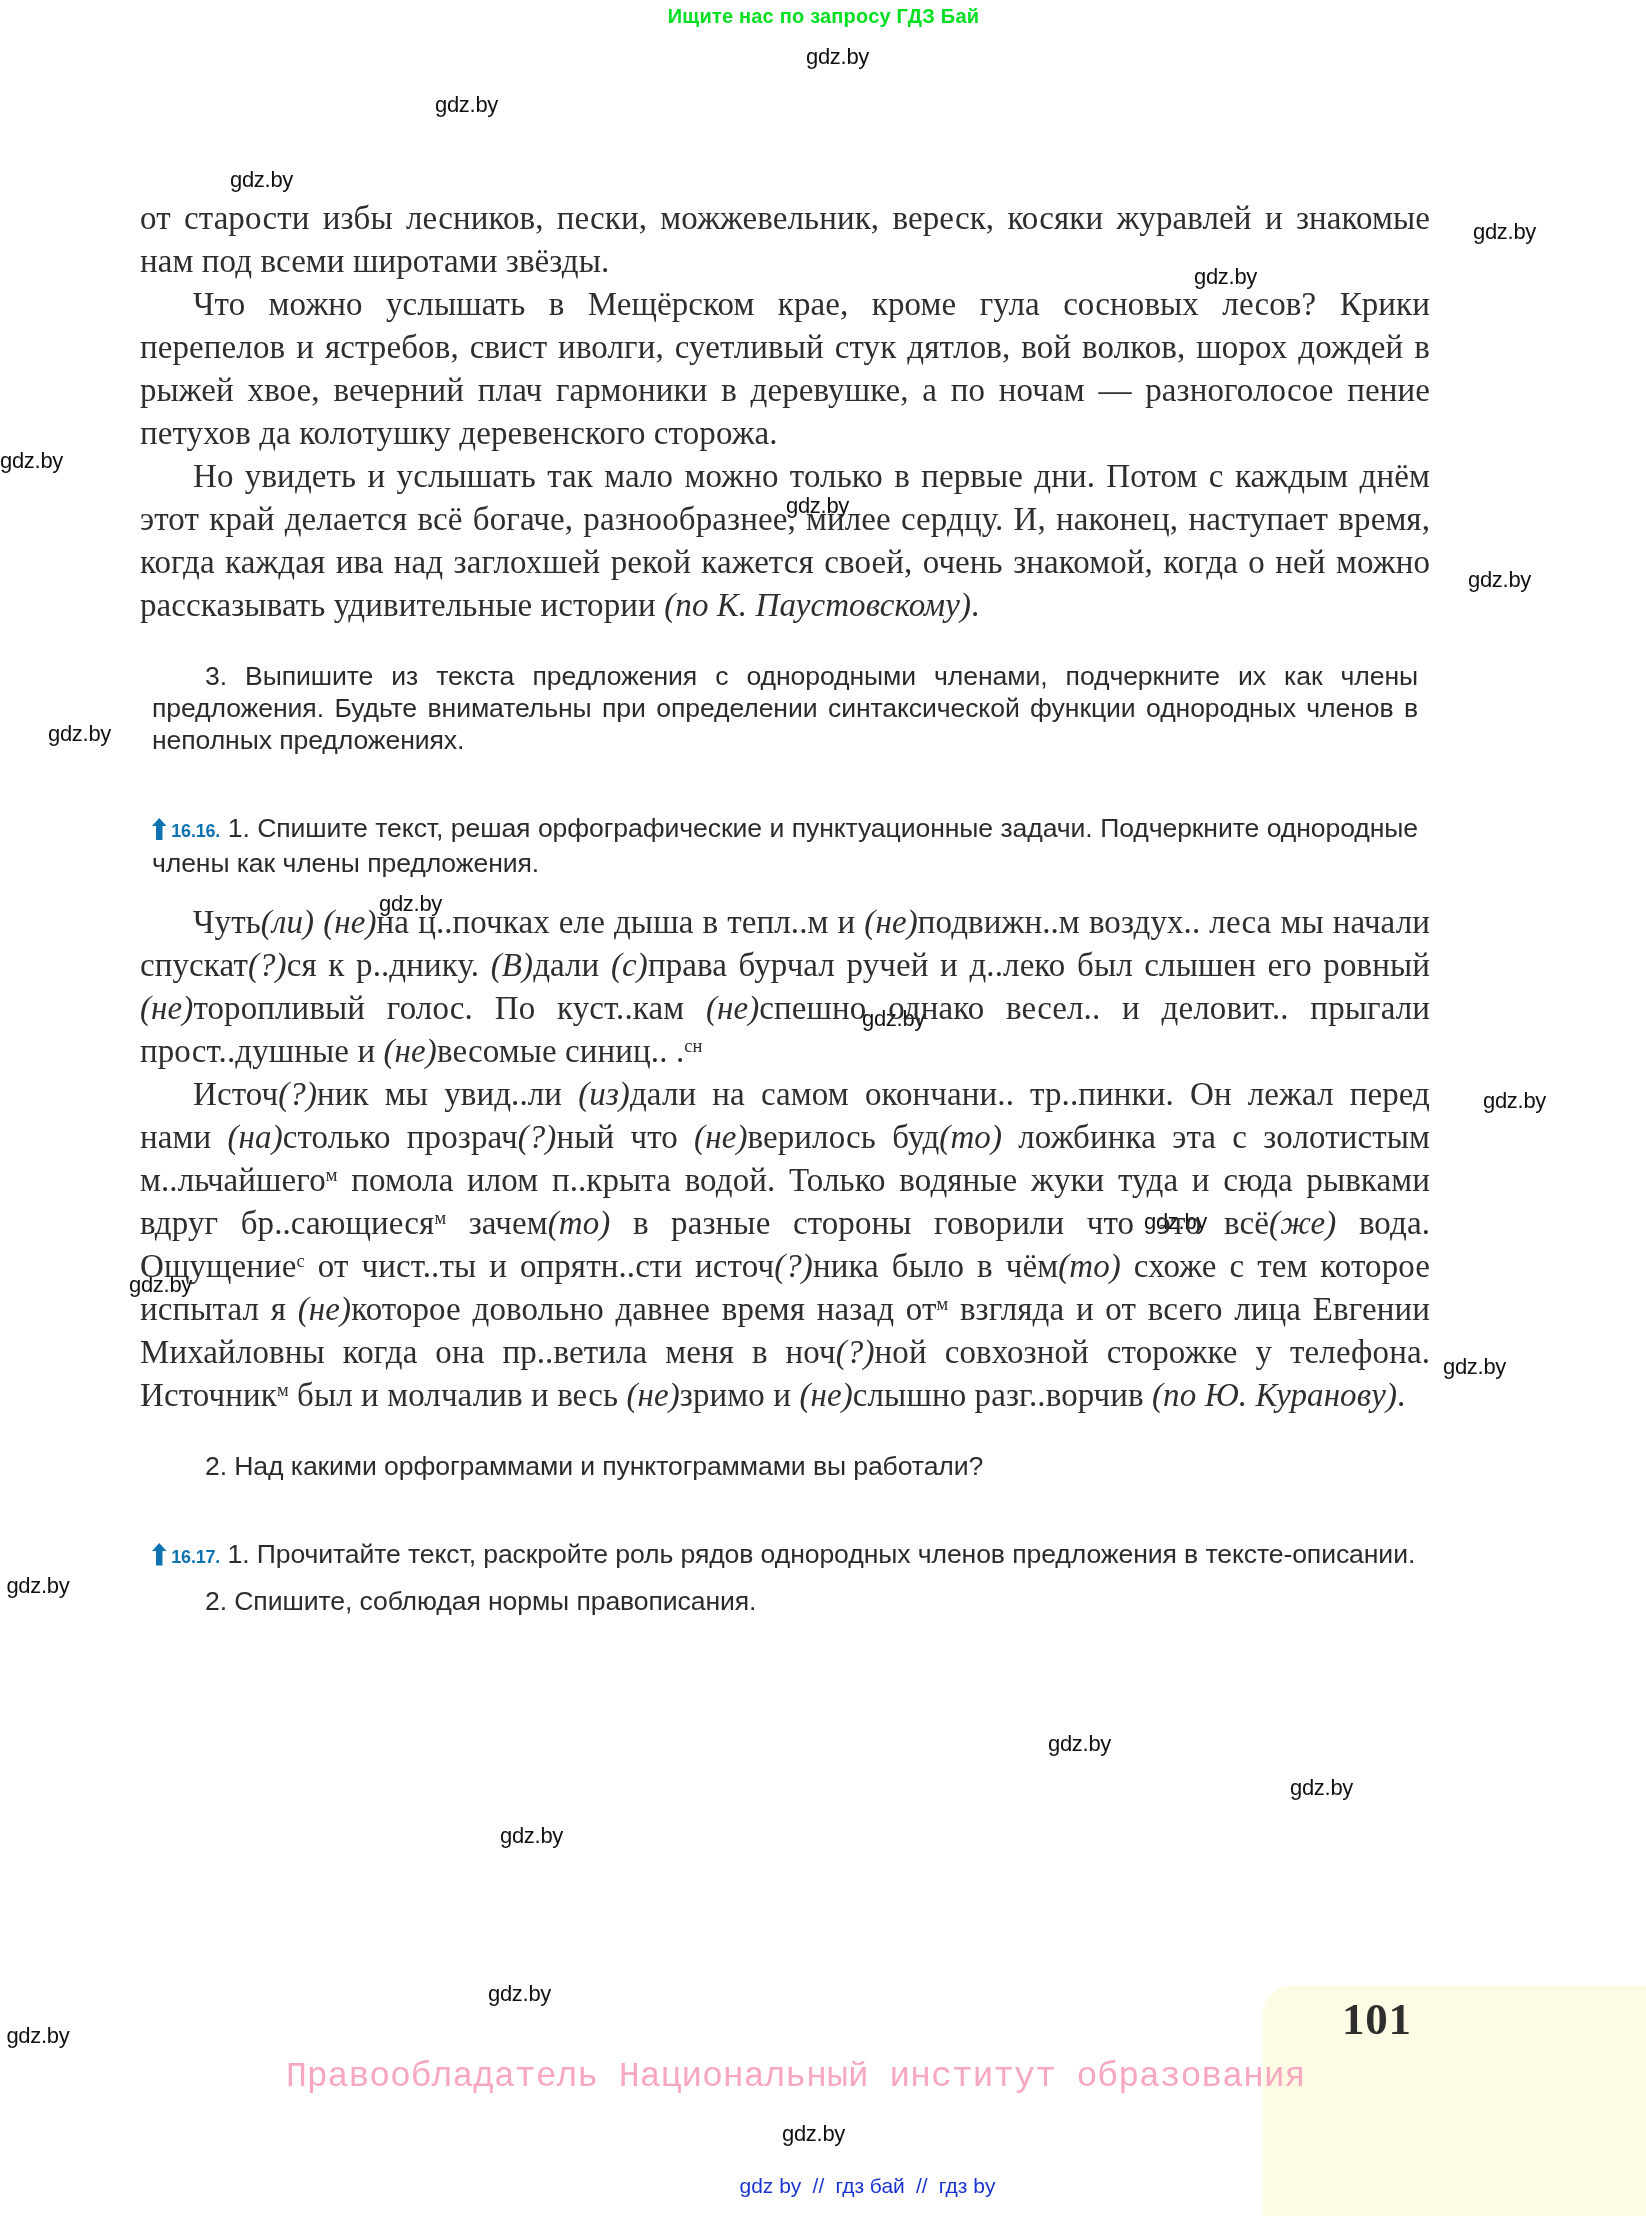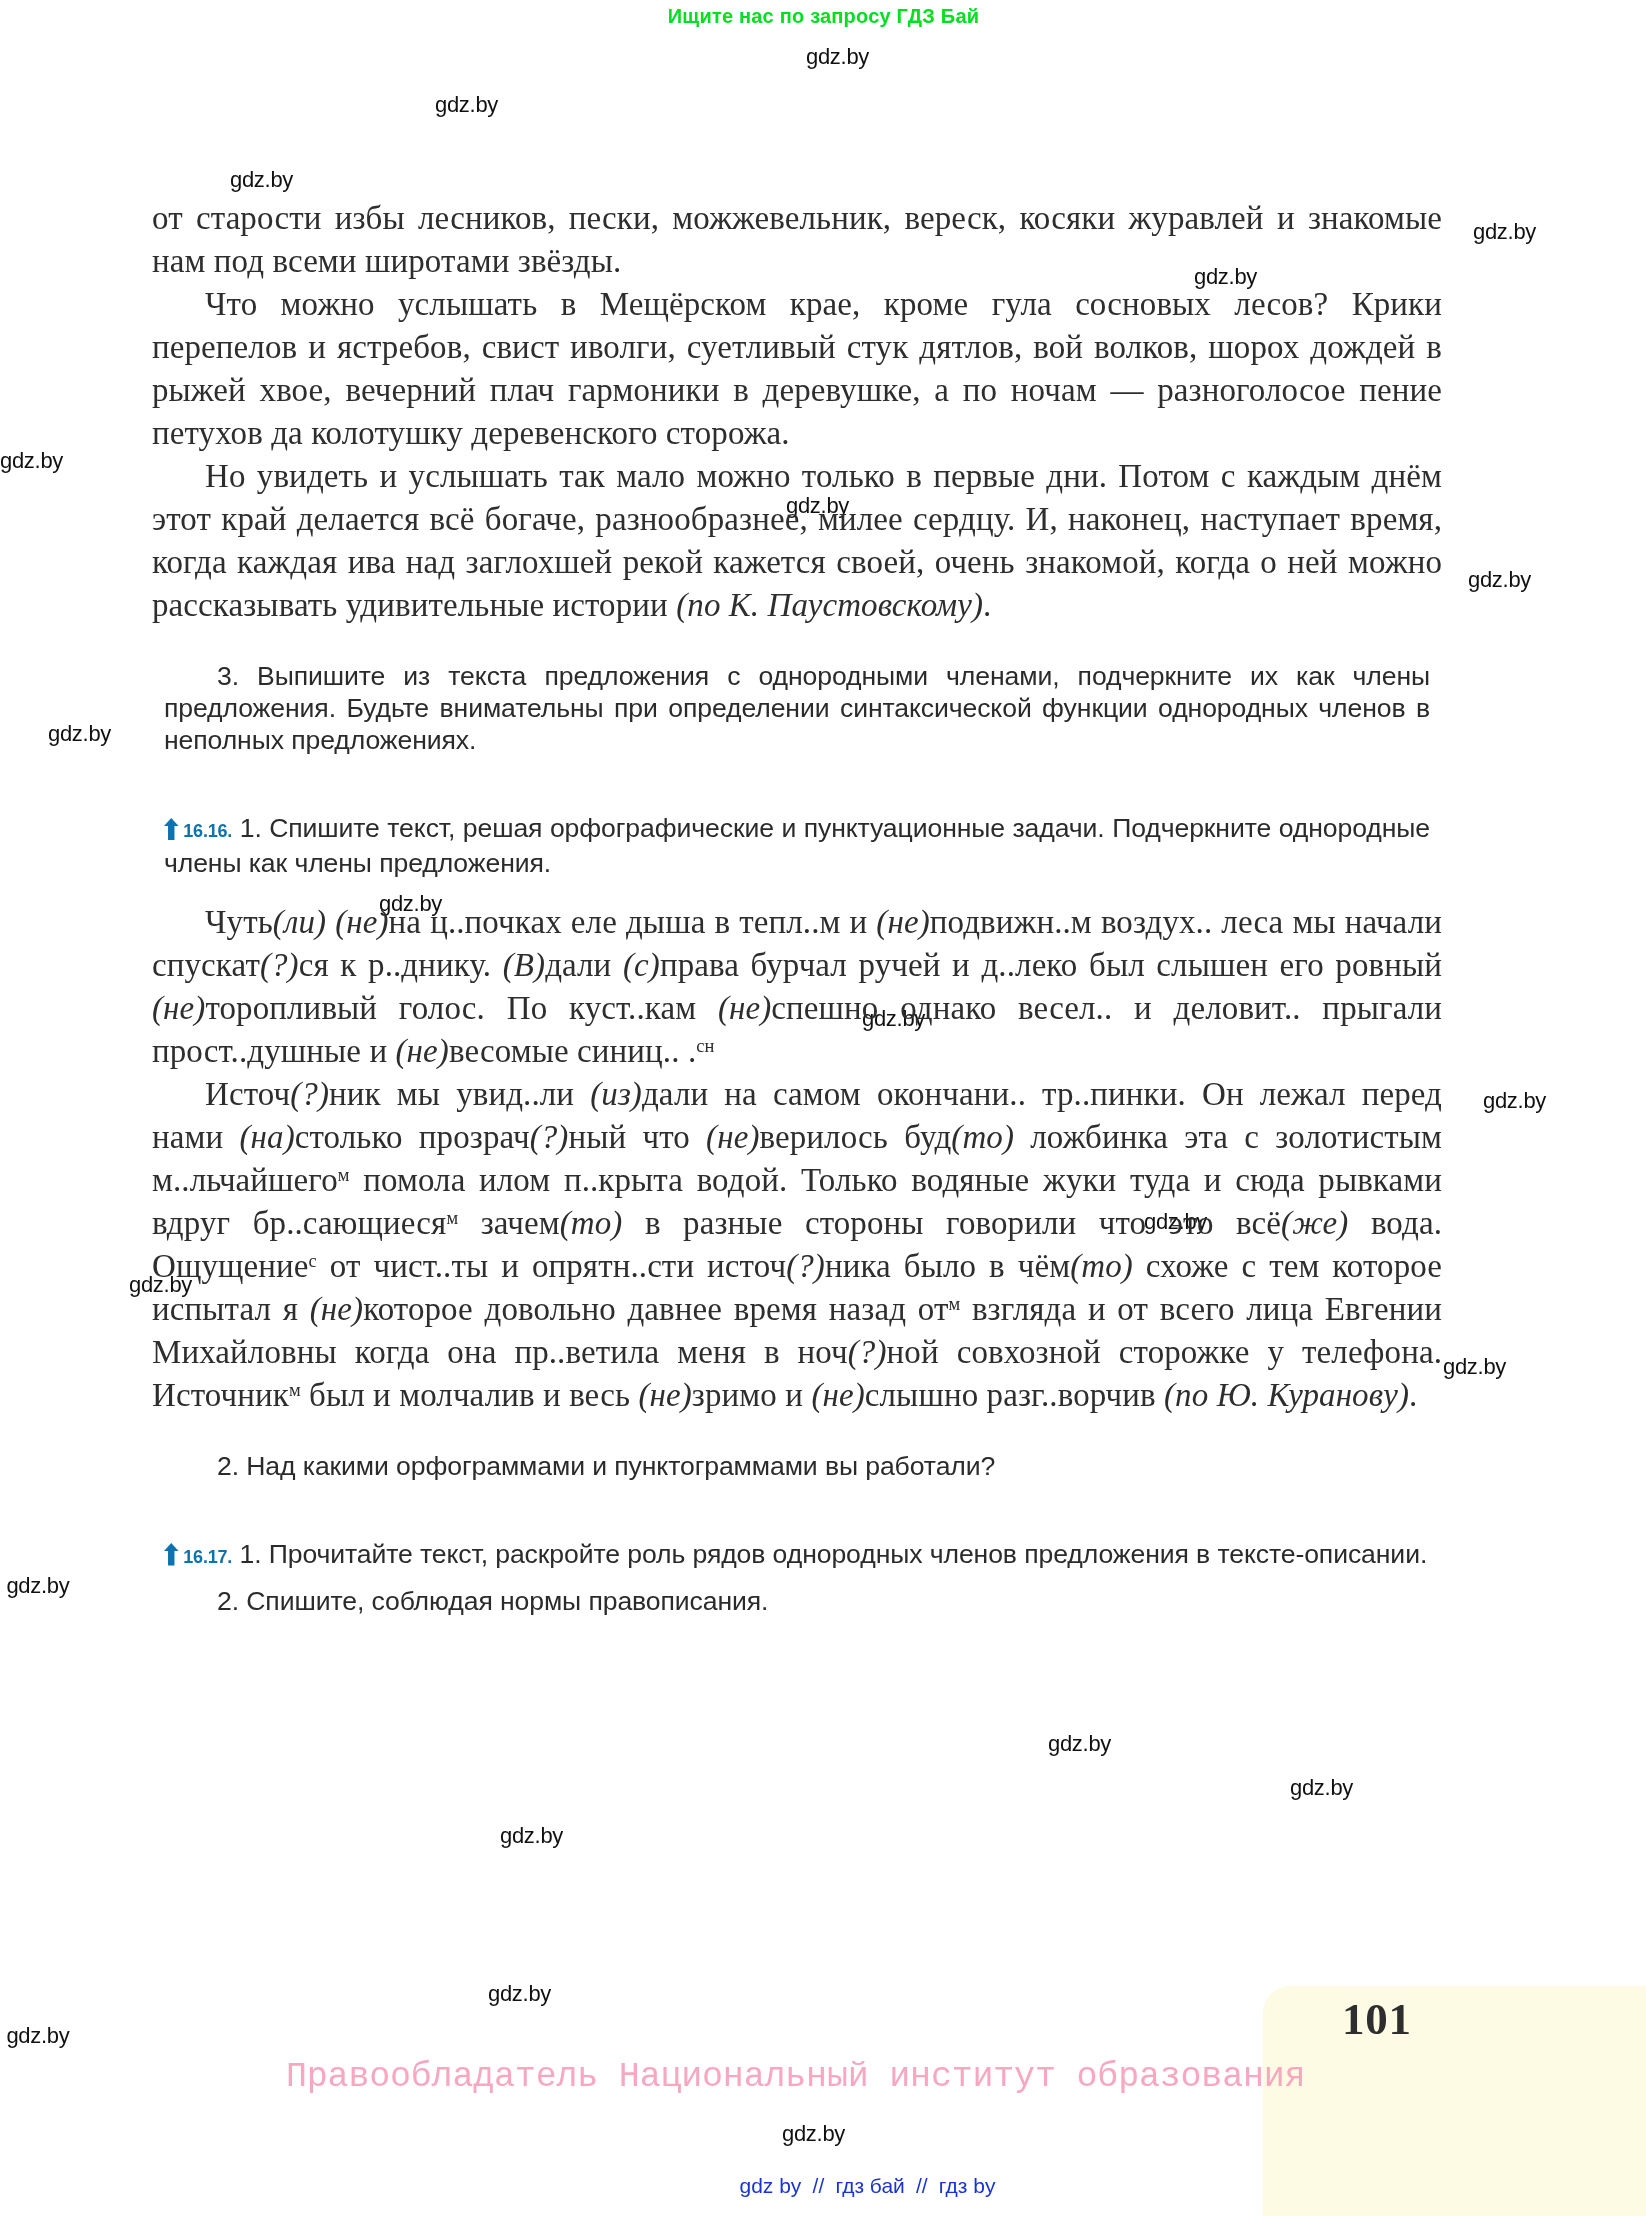--- a/index.html
+++ b/index.html
@@ -37,21 +37,21 @@
     font-family: "Liberation Sans", sans-serif;
     font-size: 22px;
     color: #111111;
     white-space: nowrap;
     letter-spacing: -0.3px;
   }
 
   
   .content {
     position: absolute;
-    left: 152px;
+    left: 140px;
     top: 197px;
     width: 1290px;
   }
 
   p.serif {
     margin: 0;
     font-family: "Liberation Serif", serif;
     font-size: 33px;
     line-height: 43px;
     color: #2e2e2e;

